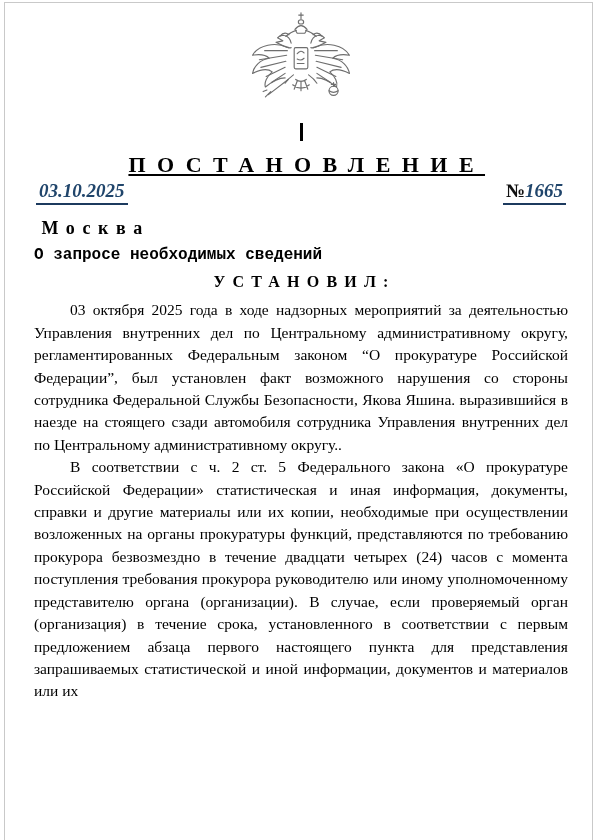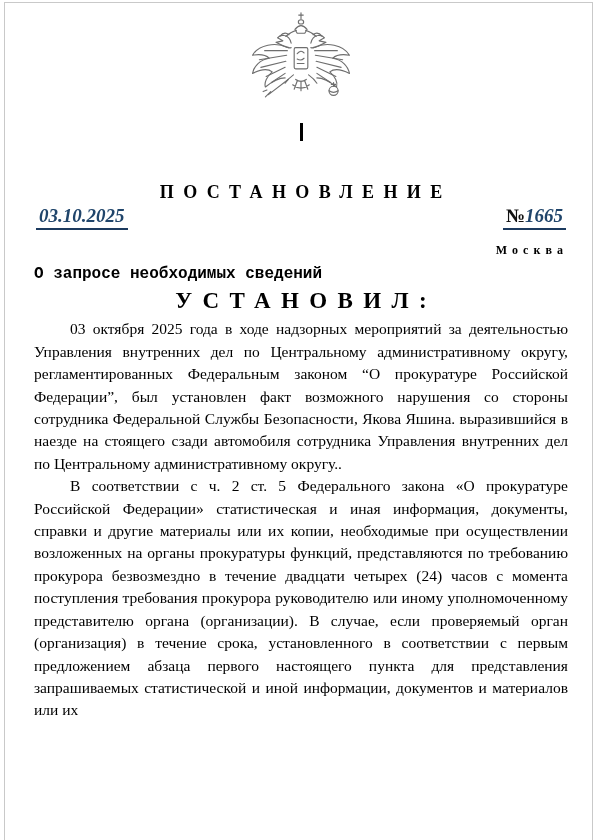--- a/index.html
+++ b/index.html
@@ -41,24 +41,25 @@
     display: inline-block;
     width: 3px;
     height: 18px;
     background: #000;
     vertical-align: -3px;
     margin-left: 1px;
   }
   .doc-title {
     text-align: center;
     font-weight: bold;
-    font-size: 18px;
+    font-size: 22px;
     letter-spacing: 0.52em;
-    margin-top: 38px;
+    margin-top: 8px;
     text-indent: 0.52em; 
+    text-decoration: underline;
   }
   .req-row {
     display: flex;
     justify-content: space-between;
     align-items: center;
     margin-top: 2px;
     padding: 0 2px;
   }
   .handwritten {
     font-style: italic;
@@ -67,23 +68,23 @@
     color: #20456b;
     border-bottom: 2px solid #1c3a5e;
     padding: 0 3px 1px 3px;
   }
   .num-sign {
     color: #111;
     font-style: normal;
     font-weight: bold;
   }
   .city {
-    text-align: right;
+    text-align: left;
     font-weight: bold;
-    font-size: 12px;
+    font-size: 18px;
     letter-spacing: 0.42em;
     text-indent: 0.42em;
     margin-top: 13px;
   }
   .subject {
     font-weight: bold;
     font-size: 16px;
     margin-top: 7px;
     font-family: Liberation Mono, monospace;
   }
@@ -93,21 +94,21 @@
     line-height: 22.4px;
     text-align: justify;
   }
   .bodytext p {
     margin: 0;
     text-indent: 36px;
   }
   .resolution {
     text-align: center;
     font-weight: bold;
-    font-size: 23px;
+    font-size: 16px;
     letter-spacing: 0.45em;
     text-indent: 0.45em;
     margin: 5px 0 6px 0;
   }
 </style>
 </head>
 <body>
 
 <div class="page">
   <div class="content">

